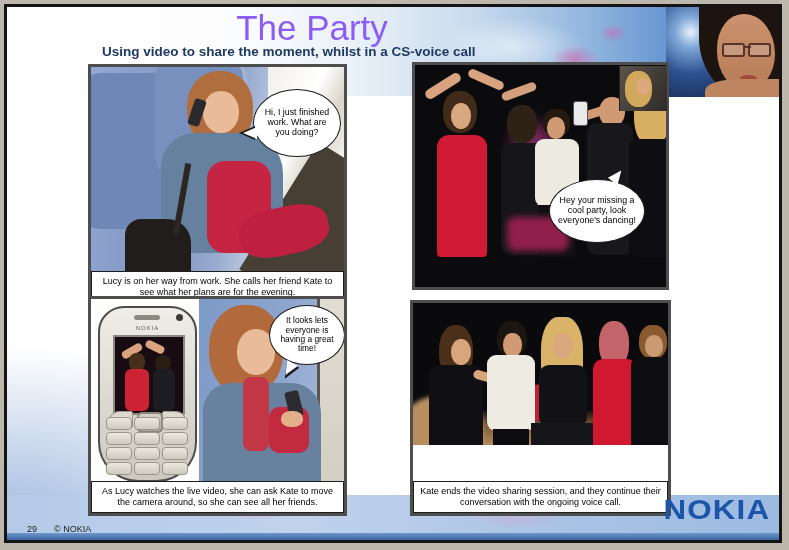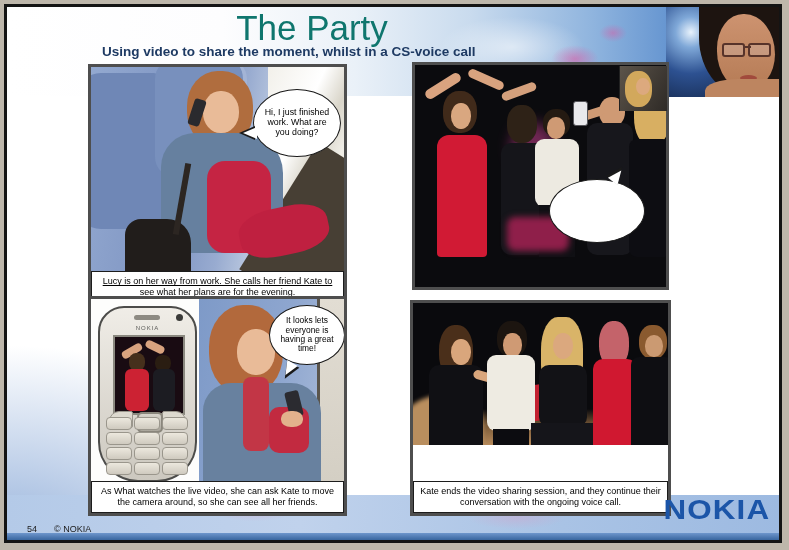--- a/index.html
+++ b/index.html
@@ -9,21 +9,21 @@
          background:#fff;overflow:hidden;box-sizing:border-box;}
   
   .band{position:absolute;left:0;top:0;width:100%;height:89px;z-index:1;
     background:
       radial-gradient(ellipse 34px 20px at 568px 52px, rgba(226,84,160,.55), transparent 70%),
       radial-gradient(ellipse 20px 13px at 606px 26px, rgba(226,84,160,.45), transparent 70%),
       radial-gradient(ellipse 15px 10px at 630px 64px, rgba(226,84,160,.4), transparent 70%),
       radial-gradient(ellipse 100px 42px at 505px 40px, rgba(255,255,255,.55), transparent 72%),
       linear-gradient(to right,#ffffff 0%,#fdfdfe 28%,#eaf1f8 45%,#c9dbee 60%,#8fb4de 76%,#5c8ecd 88%,#3c6cb4 100%);}
   .title{position:absolute;left:0;top:1px;width:610px;text-align:center;z-index:3;
-         font-size:35px;color:#0f766e;letter-spacing:0px;}
+         font-size:35px;color:#8b5cf6;letter-spacing:0px;}
   .subtitle{position:absolute;left:95px;top:37px;z-index:3;font-size:13.5px;font-weight:bold;color:#1e3a63;}
   
   .presenter{position:absolute;right:0;top:0;width:113px;height:90px;z-index:2;overflow:hidden;
     background:radial-gradient(circle at 22% 28%, #e8f2fc 0%, #7fa8d8 14%, #2d5191 38%, #15294e 72%, #0e1c38 100%);}
   .presenter .hair{position:absolute;right:-8px;top:-10px;width:88px;height:102px;background:#1d1410;
     border-radius:0 0 0 60%;}
   .presenter .face{position:absolute;right:4px;top:7px;width:58px;height:76px;
     background:linear-gradient(#cd9370,#b57b55);border-radius:46% 54% 48% 52%;}
   .presenter .lens{position:absolute;width:19px;height:10px;border:2px solid #57332a;border-radius:3px;
     background:rgba(230,240,255,.18);top:36px;}
@@ -123,21 +123,21 @@
       <div class="f" style="left:116px;top:94px;width:64px;height:92px;background:#c52443;border-radius:18px;"></div>
       <div class="f" style="left:148px;top:140px;width:90px;height:48px;background:#bf2040;border-radius:40%;transform:rotate(-12deg);"></div>
       <div class="f" style="left:34px;bottom:-6px;width:66px;height:58px;background:#211d1b;border-radius:16px 24px 6px 6px;"></div>
       <div class="f" style="left:88px;top:96px;width:6px;height:72px;background:#2c2622;transform:rotate(10deg);"></div>
       <div class="bubble" style="left:162px;top:22px;width:88px;height:68px;">
         <span>Hi, I just finished work. What are you doing?</span>
         <div class="tail" style="left:-15px;top:36px;border-width:7px 16px 7px 0;border-color:transparent #1a1a1a transparent transparent;"></div>
         <div class="tail" style="left:-11px;top:37px;border-width:6px 14px 6px 0;border-color:transparent #fff transparent transparent;"></div>
       </div>
     </div>
-    <div class="caption" style="height:26px;text-decoration:underline;">Lucy is on her way from work. She calls her friend Kate to see what her plans are for the evening.</div>
+    <div class="caption" style="height:26px;">Lucy is on her way from work. She calls her friend Kate to see what her plans are for the evening.</div>
   </div>
 
   <div class="panel" style="left:405px;top:55px;width:257px;height:228px;">
     <div class="ph p2">
       <div class="f" style="left:96px;top:58px;width:44px;height:48px;background:#b43a82;border-radius:50%;filter:blur(7px);opacity:.6;"></div>
       <div class="f" style="left:8px;top:16px;width:40px;height:10px;background:#d9a37f;border-radius:5px;transform:rotate(-32deg);"></div>
       <div class="f" style="left:52px;top:10px;width:38px;height:9px;background:#d9a37f;border-radius:5px;transform:rotate(24deg);"></div>
       <div class="f" style="left:28px;top:26px;width:34px;height:42px;background:#402a1a;border-radius:45%;"></div>
       <div class="f" style="left:36px;top:38px;width:20px;height:26px;background:#d9a780;border-radius:48%;"></div>
       <div class="f" style="left:22px;top:70px;width:50px;height:122px;background:#d11a34;border-radius:12px 12px 4px 4px;"></div>
@@ -149,20 +149,21 @@
       <div class="f" style="left:120px;top:74px;width:44px;height:68px;background:#edeae1;border-radius:9px;"></div>
       <div class="f" style="left:124px;top:140px;width:36px;height:52px;background:#101014;"></div>
       <div class="f" style="left:184px;top:32px;width:26px;height:30px;background:#cf9a74;border-radius:48%;"></div>
       <div class="f" style="left:172px;top:58px;width:46px;height:132px;background:#17171c;border-radius:10px;"></div>
       <div class="f" style="left:166px;top:44px;width:24px;height:9px;background:#cf9a74;border-radius:5px;transform:rotate(-18deg);"></div>
       <div class="f" style="left:158px;top:36px;width:13px;height:23px;background:#e9e9ec;border:1px solid #55555a;border-radius:3px;"></div>
       <div class="f" style="left:219px;top:12px;width:36px;height:68px;background:#d8af62;border-radius:40%;"></div>
       <div class="f" style="left:214px;top:74px;width:42px;height:118px;background:#0d0d12;border-radius:8px;"></div>
       <div class="f" style="left:92px;top:152px;width:62px;height:34px;background:#8f1f4a;border-radius:8px;filter:blur(3px);"></div>
       <div class="bubble" style="left:134px;top:114px;width:96px;height:64px;">
+        <span>Hey your missing a cool party, look everyone's dancing!</span>
         <div class="tail" style="top:-15px;right:20px;border-width:0 7px 17px 7px;border-color:transparent transparent #1a1a1a transparent;transform:rotate(38deg);"></div>
         <div class="tail" style="top:-11px;right:21px;border-width:0 6px 14px 6px;border-color:transparent transparent #fff transparent;transform:rotate(38deg);"></div>
       </div>
     </div>
   </div>
 
   <div class="panel" style="left:81px;top:289px;width:259px;height:220px;">
     <div class="ph p3">
       <div class="f" style="left:108px;top:0;width:126px;height:100%;background:linear-gradient(100deg,#7e9ac8,#8ea6cf 60%,#a8bad8);"></div>
       <div class="f" style="right:0;top:0;width:24px;height:100%;background:linear-gradient(#e2ddd3,#d4cfc4);border-left:3px solid #5a554c;"></div>
@@ -202,21 +203,21 @@
             <b></b>
             <b></b>
           </div>
       </div>
       <div class="bubble" style="left:178px;top:6px;width:76px;height:60px;font-size:8.4px;">
         <span>It looks lets everyone is having a great time!</span>
         <div class="tail" style="bottom:-16px;left:12px;border-width:17px 7px 0 7px;border-color:#1a1a1a transparent transparent transparent;transform:rotate(30deg);"></div>
         <div class="tail" style="bottom:-12px;left:13px;border-width:14px 6px 0 6px;border-color:#fff transparent transparent transparent;transform:rotate(30deg);"></div>
       </div>
     </div>
-    <div class="caption" style="height:26px;">As What watches the live video, she can ask Kate to move the camera around, so she can see all her friends.</div>
+    <div class="caption" style="height:26px;">As Lucy watches the live video, she can ask Kate to move the camera around, so she can see all her friends.</div>
   </div>
 
   <div class="panel" style="left:403px;top:293px;width:261px;height:216px;">
     <div class="ph p4">
       <div class="f" style="left:0;right:0;bottom:0;height:36px;background:linear-gradient(to top,#b5895a,#7a5a38 55%,rgba(122,90,56,0));"></div>
       <div class="f" style="left:-10px;bottom:-6px;width:80px;height:56px;background:#b98e5e;border-radius:50% 50% 0 0;filter:blur(2px);"></div>
       <div class="f" style="right:-10px;bottom:18px;width:46px;height:64px;background:#4a4236;border-radius:40%;filter:blur(1px);"></div>
       <div class="f" style="left:94px;bottom:24px;width:56px;height:36px;background:#c22030;border-radius:8px;transform:rotate(-8deg);"></div>
       <div class="f" style="left:26px;top:22px;width:34px;height:54px;background:#4a2f1a;border-radius:45%;"></div>
       <div class="f" style="left:38px;top:36px;width:20px;height:26px;background:#d9a67c;border-radius:48%;"></div>
@@ -233,16 +234,16 @@
       <div class="f" style="left:186px;top:18px;width:30px;height:46px;background:#c4636a;border-radius:45%;"></div>
       <div class="f" style="left:180px;top:56px;width:44px;height:96px;background:#d01830;border-radius:10px;"></div>
       <div class="f" style="left:192px;top:148px;width:14px;height:38px;background:#caa37a;border-radius:6px;transform:rotate(12deg);"></div>
       <div class="f" style="left:226px;top:22px;width:28px;height:34px;background:#8a5a2f;border-radius:45%;"></div>
       <div class="f" style="left:232px;top:32px;width:18px;height:22px;background:#cb9a72;border-radius:48%;"></div>
       <div class="f" style="left:218px;top:54px;width:42px;height:130px;background:#0e0e12;border-radius:8px;"></div>
     </div>
     <div class="caption" style="height:26px;margin-top:36px;">Kate ends the video sharing session, and they continue their conversation with the ongoing voice call.</div>
   </div>
 
-  <div class="pagenum">54</div>
+  <div class="pagenum">29</div>
   <div class="copyright">© NOKIA</div>
   <div class="nokia">NOKIA</div>
 </div>
 
 </body></html>

